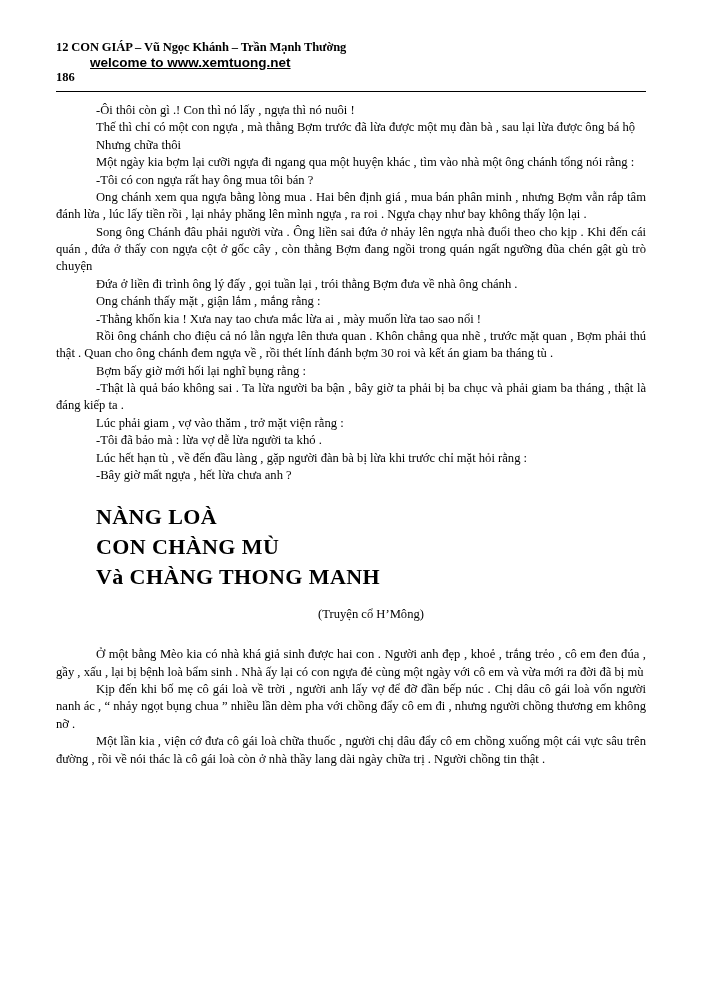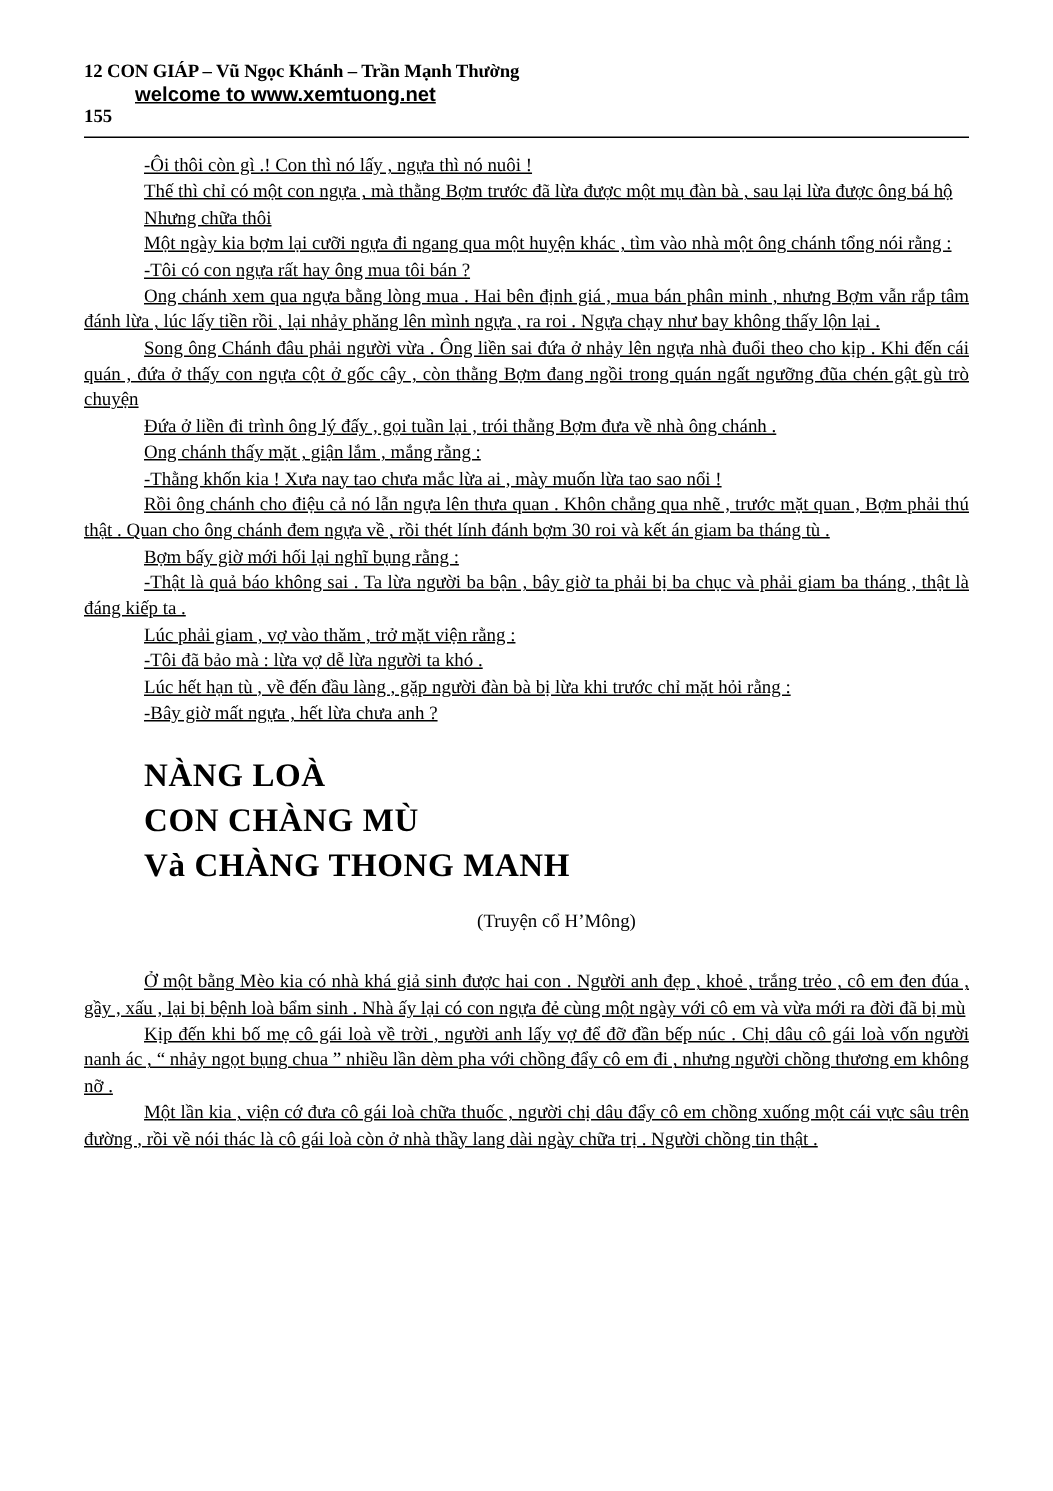--- a/index.html
+++ b/index.html
@@ -55,21 +55,20 @@
     margin-bottom: 10px;
   }
   .body-text {
     font-size: 12.6px;
     line-height: 1.38;
     text-align: justify;
   }
   .body-text p {
     margin: 0;
     text-indent: 40px;
-    text-decoration: underline;
   }
   .title-block {
     margin-top: 18px;
     margin-bottom: 16px;
     padding-left: 40px;
   }
   .big-title {
     font-size: 22px;
     font-weight: bold;
     line-height: 1.35;
@@ -87,21 +86,21 @@
   }
 </style>
 </head>
 <body>
 
 <div class="page">
 
   <div class="header">
     <span class="header-left">12 CON GIÁP – Vũ Ngọc Khánh – Trần Mạnh Thường</span>
     <span class="header-center">welcome to www.xemtuong.net</span>
-    <span class="header-right">155</span>
+    <span class="header-right">186</span>
   </div>
   <div class="header-rule"></div>
 
   <div class="body-text">
     <p>-Ôi thôi còn gì .! Con thì nó lấy , ngựa thì nó nuôi !</p>
     <p>Thế thì chỉ có một con ngựa , mà thằng Bợm trước đã lừa được một mụ đàn bà , sau lại lừa được ông bá hộ</p>
     <p>Nhưng chữa thôi</p>
     <p>Một ngày kia bợm lại cưỡi ngựa đi ngang qua một huyện khác , tìm vào nhà một ông chánh tổng nói rằng :</p>
     <p>-Tôi có con ngựa rất hay ông mua tôi bán ?</p>
     <p>Ong chánh xem qua ngựa bằng lòng mua . Hai bên định giá , mua bán phân minh , nhưng Bợm vẫn rắp tâm đánh lừa , lúc lấy tiền rồi , lại nhảy phăng lên mình ngựa , ra roi . Ngựa chạy như bay không thấy lộn lại .</p>

